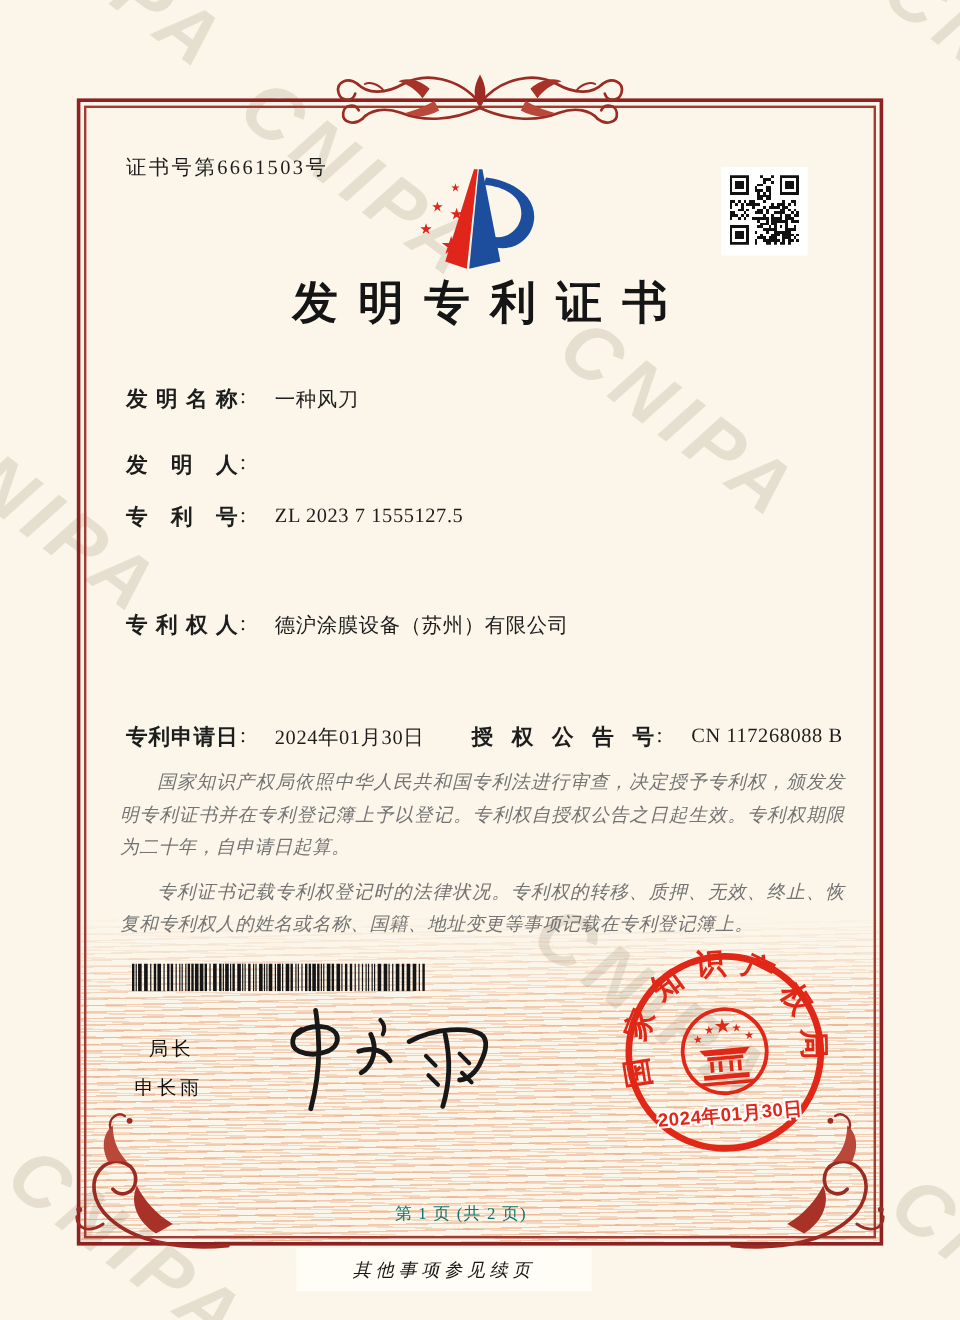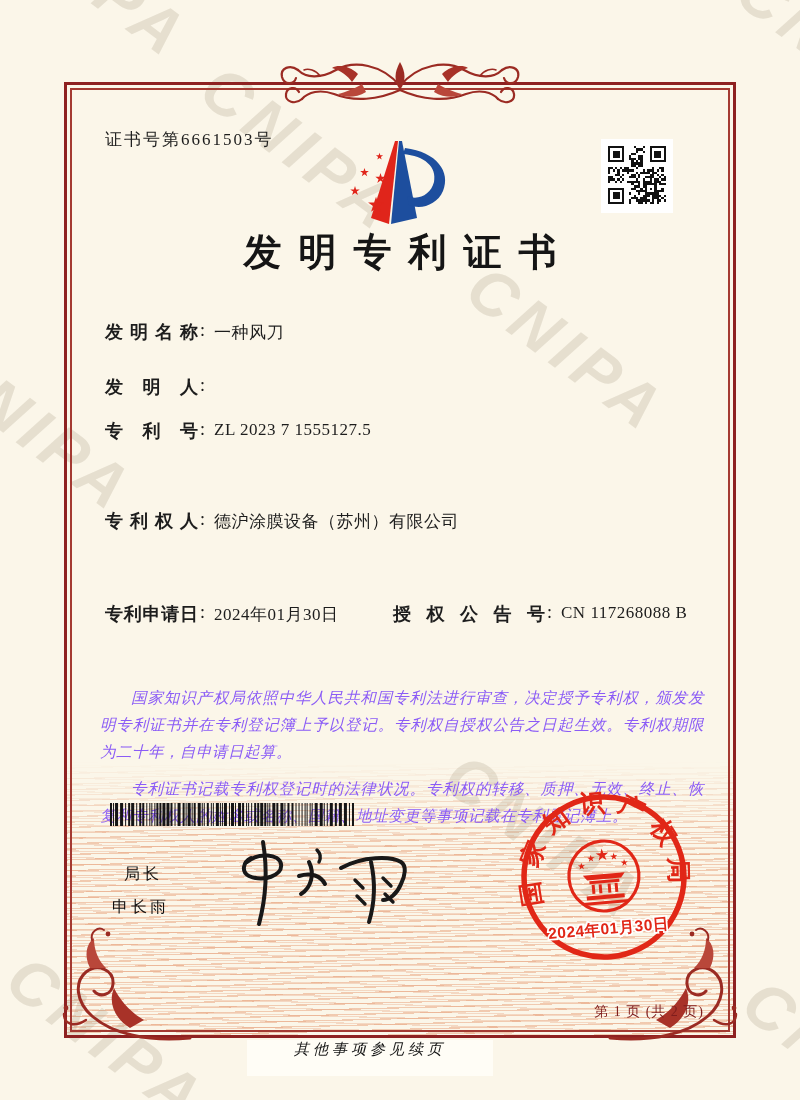--- a/index.html
+++ b/index.html
@@ -31,40 +31,40 @@
   .cert-no{position:absolute;left:105px;top:128px;font-size:17px;letter-spacing:2px;color:#1d1d1d;}
   .qr-panel{position:absolute;left:601px;top:139px;width:72px;height:74px;background:#fff;}
   .qr-panel svg{position:absolute;left:7px;top:7px;}
   .title{position:absolute;left:64px;top:227px;width:672px;text-align:center;
          font-size:38px;font-weight:700;letter-spacing:17px;text-indent:17px;color:#151515;}
 
   .row{position:absolute;left:105px;white-space:nowrap;color:#1d1d1d;}
   .row .lab{display:inline-block;width:93px;font-size:18px;text-align:justify;text-align-last:justify;vertical-align:top;font-weight:bold;}
   .row .lab.wide{width:152px;}
   .row .colon{display:inline-block;font-size:18px;margin:0 9px 0 2px;vertical-align:top;}
-  .row .val{display:inline-block;font-size:17px;letter-spacing:.5px;vertical-align:top;padding-top:1px;}
+  .row .val{display:inline-block;font-size:17px;letter-spacing:.5px;vertical-align:top;padding-top:1px;margin-left:15px;}
   .row .val.twoline{white-space:normal;width:470px;line-height:27px;}
 
-  .legal{position:absolute;left:100px;top:639px;width:604px;color:#8b5cf6;margin-top:45px;}
+  .legal{position:absolute;left:100px;top:639px;width:604px;color:#737373;}
   .legal p{margin:0 0 10px 0;font-size:15.5px;line-height:27px;font-style:italic;
            text-indent:2em;text-align:justify;letter-spacing:.5px;}
 
   .barcode{position:absolute;left:110px;top:803px;}
   .sig-title{position:absolute;left:112px;top:864px;font-family:"Liberation Sans","DejaVu Sans",sans-serif;
              font-size:16px;letter-spacing:3px;color:#101010;margin-left:12px;}
   .sig-name{position:absolute;left:112px;top:897px;font-family:"Liberation Sans","DejaVu Sans",sans-serif;
             font-size:16px;letter-spacing:3px;color:#101010;text-align:right;}
   .signature{position:absolute;left:205px;top:832px;}
 
   .seal{position:absolute;left:517px;top:790px;}
 
-  .page-indicator{position:absolute;left:64px;top:1003px;width:640px;text-align:right;
-                  font-size:14px;letter-spacing:1px;color:#7f1d1d;}
+  .page-indicator{position:absolute;left:64px;top:1003px;width:640px;text-align:center;
+                  font-size:14px;letter-spacing:1px;color:#0f766e;}
   .footer-box{position:absolute;z-index:5;left:247px;top:1040px;width:246px;height:36px;
-              background:#fffdf6;display:flex;align-items:flex-start;justify-content:center;}
+              background:#fffdf6;display:flex;align-items:center;justify-content:center;}
   .footer-note{font-size:15px;font-style:italic;letter-spacing:4px;color:#161616;}
 </style>
 </head>
 <body>
 
 <div id="cert">
 
   <div class="stripes"></div>
 
   <span class="wm" style="left:-25px;top:-62px">CNIPA</span>

